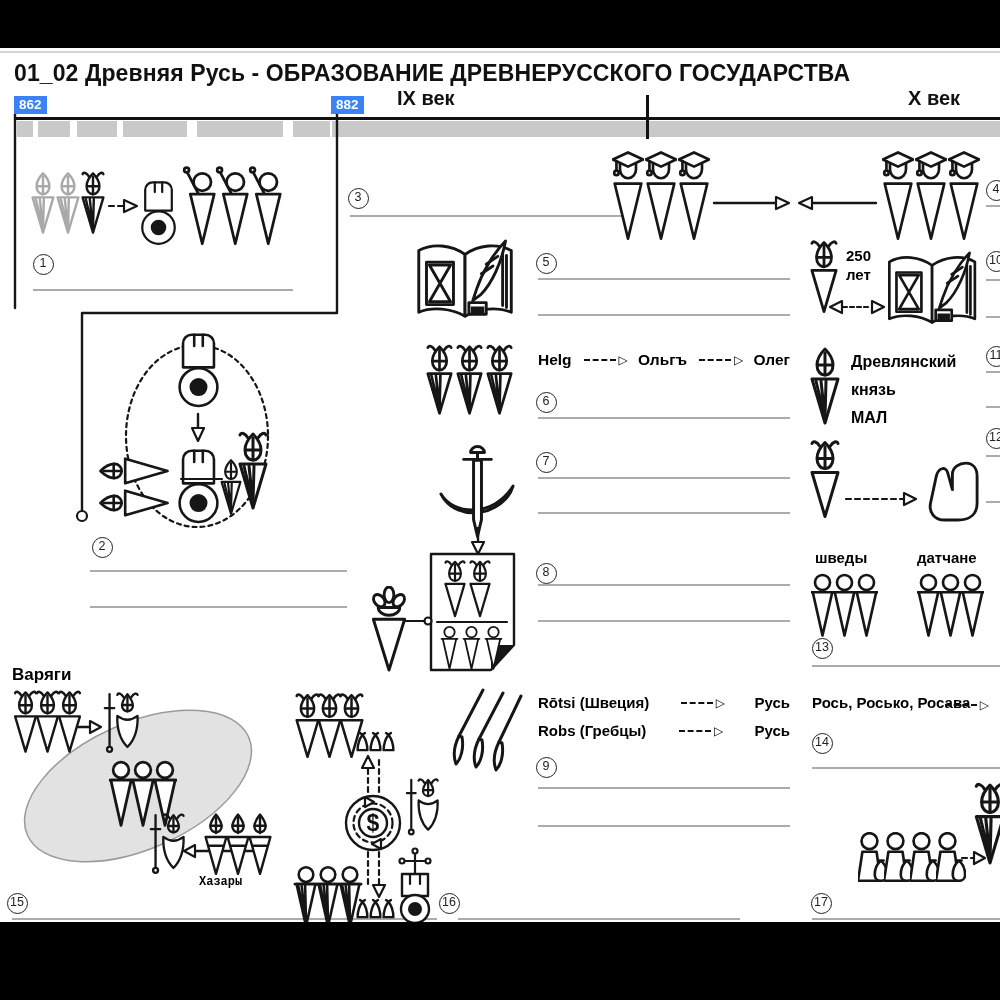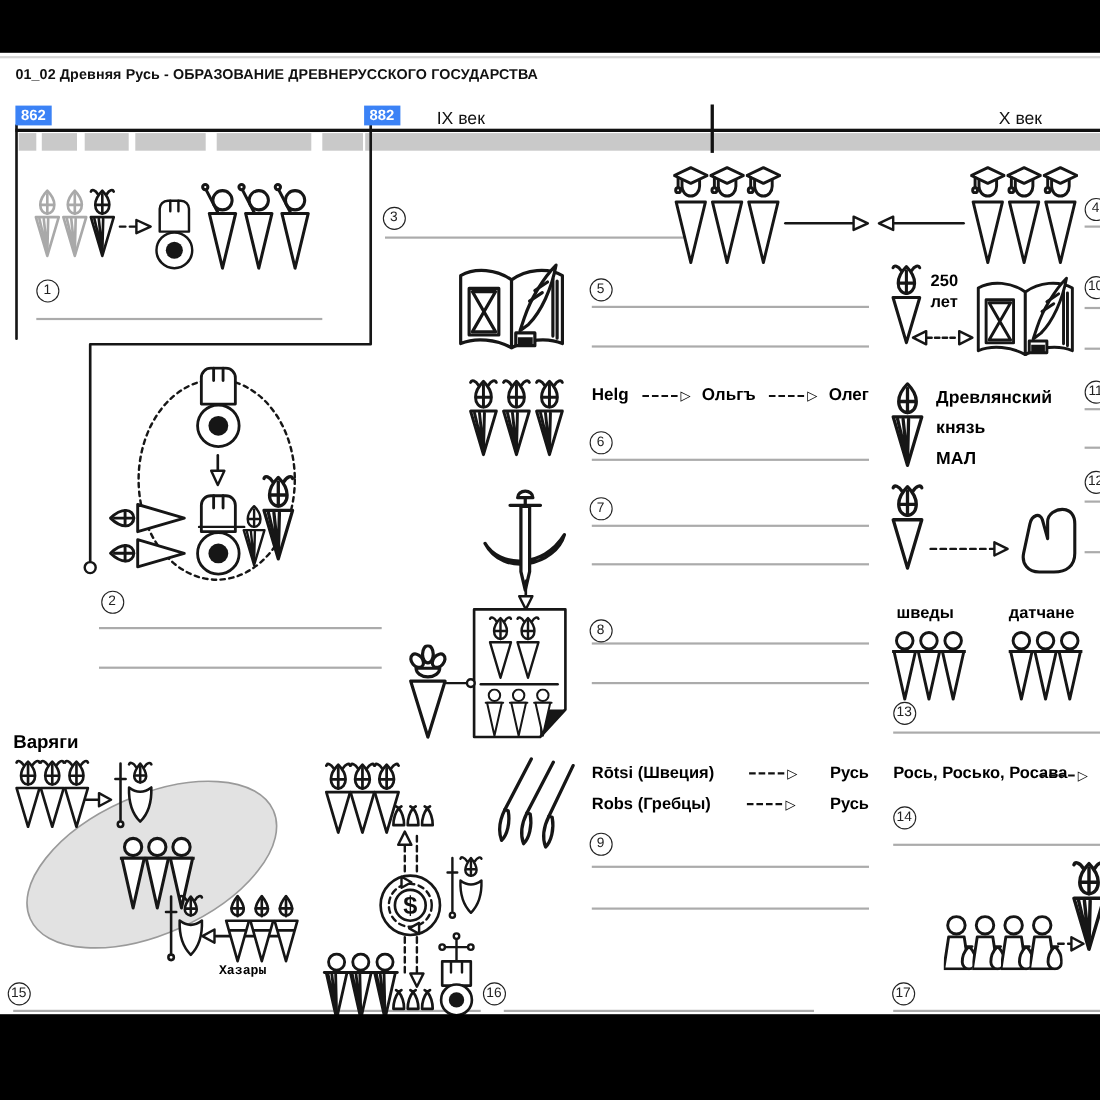--- a/index.html
+++ b/index.html
@@ -2,24 +2,24 @@
 <html><head>
 <meta charset="utf-8">
 <style>
   html,body{margin:0;padding:0;background:#fff;}
   #page{position:relative;width:1000px;height:1000px;overflow:hidden;background:#fff;
         font-family:"Liberation Sans",sans-serif;color:#111;}
   .bar{position:absolute;left:0;width:1000px;background:#000;z-index:6;}
   #bar-top{top:0;height:48px;}
   #bar-bottom{top:922px;height:78px;}
   #top-rule{position:absolute;left:0;top:51px;width:1000px;height:2px;background:#d4d4d4;z-index:6;}
-  #title{position:absolute;left:14px;top:60px;font-size:13px;font-weight:bold;letter-spacing:.1px;white-space:nowrap;z-index:2;}
+  #title{position:absolute;left:14px;top:60px;font-size:23px;font-weight:bold;letter-spacing:.1px;white-space:nowrap;z-index:2;}
   .datebox{position:absolute;top:96px;background:#3b82f6;color:#fff;font-size:13.5px;font-weight:bold;
            padding:1px 5px 2px 5px;z-index:3;}
-  .century{position:absolute;top:100px;font-size:16px;font-weight:normal;z-index:3;}
+  .century{position:absolute;top:87px;font-size:20px;font-weight:bold;z-index:3;}
   #tl-topline{position:absolute;left:14px;top:117px;width:986px;height:2.5px;background:#111;z-index:2;}
   .tl-block{position:absolute;top:121px;height:16px;background:#c9c9c9;z-index:1;}
   #tl-divider{position:absolute;left:646px;top:95px;width:3px;height:44px;background:#111;z-index:3;}
   .num{position:absolute;width:21px;height:21px;box-sizing:border-box;border:1.7px solid #222;border-radius:50%;
        background:#fff;font-size:12.5px;line-height:17px;text-align:center;color:#222;z-index:4;}
   .aline{position:absolute;height:2px;background:#ababab;z-index:1;}
   .lbl{position:absolute;font-weight:bold;color:#000000;white-space:nowrap;z-index:3;font-size:15px;}
   .flexrow{display:flex;justify-content:space-between;align-items:center;}
   .darr{display:inline-block;position:relative;width:42px;height:16px;}
   .darr::before{content:"";position:absolute;left:0;right:10px;top:7px;border-top:2.2px dashed #111;}

